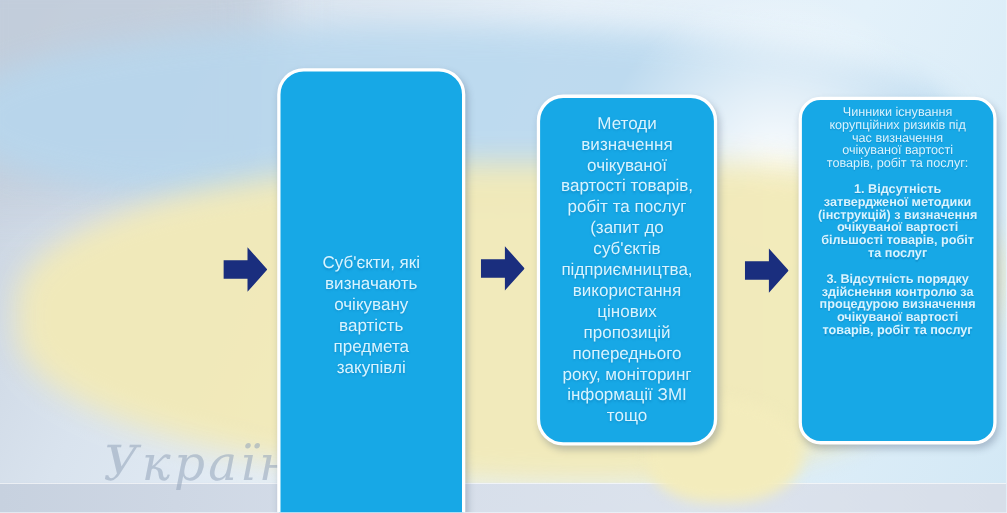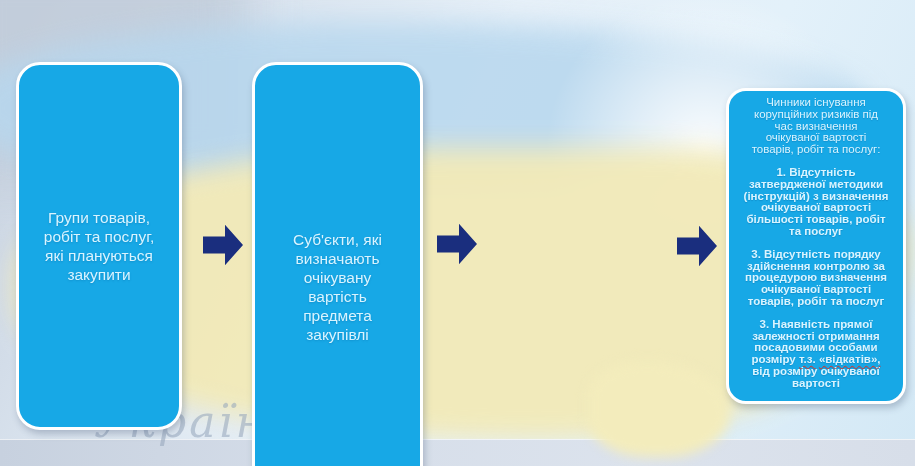--- a/index.html
+++ b/index.html
@@ -70,61 +70,66 @@
 <div class="stage">
 
   <div class="layer corner-gray"></div>
   <div class="layer map-blue"></div>
   <div class="layer sun-glow"></div>
   <div class="layer map-yellow"></div>
   <div class="layer bottom-band"></div>
   <div class="layer map-yellow-crimea"></div>
   <div class="layer watermark">Україна</div>
 
-  <div class="fbox" id="box1">
-    <div class="txt">Групи товарів,
-робіт та послуг,
-які плануються
-закупити</div>
-  </div>
 
   <div class="arrow" id="arrow1"></div>
 
   <div class="fbox" id="box2">
     <div class="txt">Суб'єкти, які
 визначають
 очікувану
 вартість
 предмета
 закупівлі</div>
   </div>
 
   <div class="arrow" id="arrow2"></div>
 
+  <div class="fbox" id="box3">
+    <div class="txt">Методи
+визначення
+очікуваної
+вартості товарів,
+робіт та послуг
+(запит до
+суб'єктів
+підприємництва,
+використання
+цінових
+пропозицій
+попереднього
+року, моніторинг
+інформації ЗМІ
+тощо</div>
+  </div>
 
   <div class="arrow" id="arrow3"></div>
 
   <div class="fbox" id="box4">
     <p>Чинники існування
 корупційних ризиків під
 час визначення
 очікуваної вартості
 товарів, робіт та послуг:</p>
     <p>1. Відсутність
 затвердженої методики
 (інструкцій) з визначення
 очікуваної вартості
 більшості товарів, робіт
 та послуг</p>
     <p>3. Відсутність порядку
 здійснення контролю за
 процедурою визначення
 очікуваної вартості
 товарів, робіт та послуг</p>
-    <p><span>3. Наявність прямої
-залежності отримання
-посадовими особами
-розміру </span><span class="spellcheck">т.з.</span><span> </span><span class="spellcheck">«відкатів»,</span><span>
-від розміру очікуваної
-вартості</span></p>
   </div>
 
 </div>
 
 </body></html>

